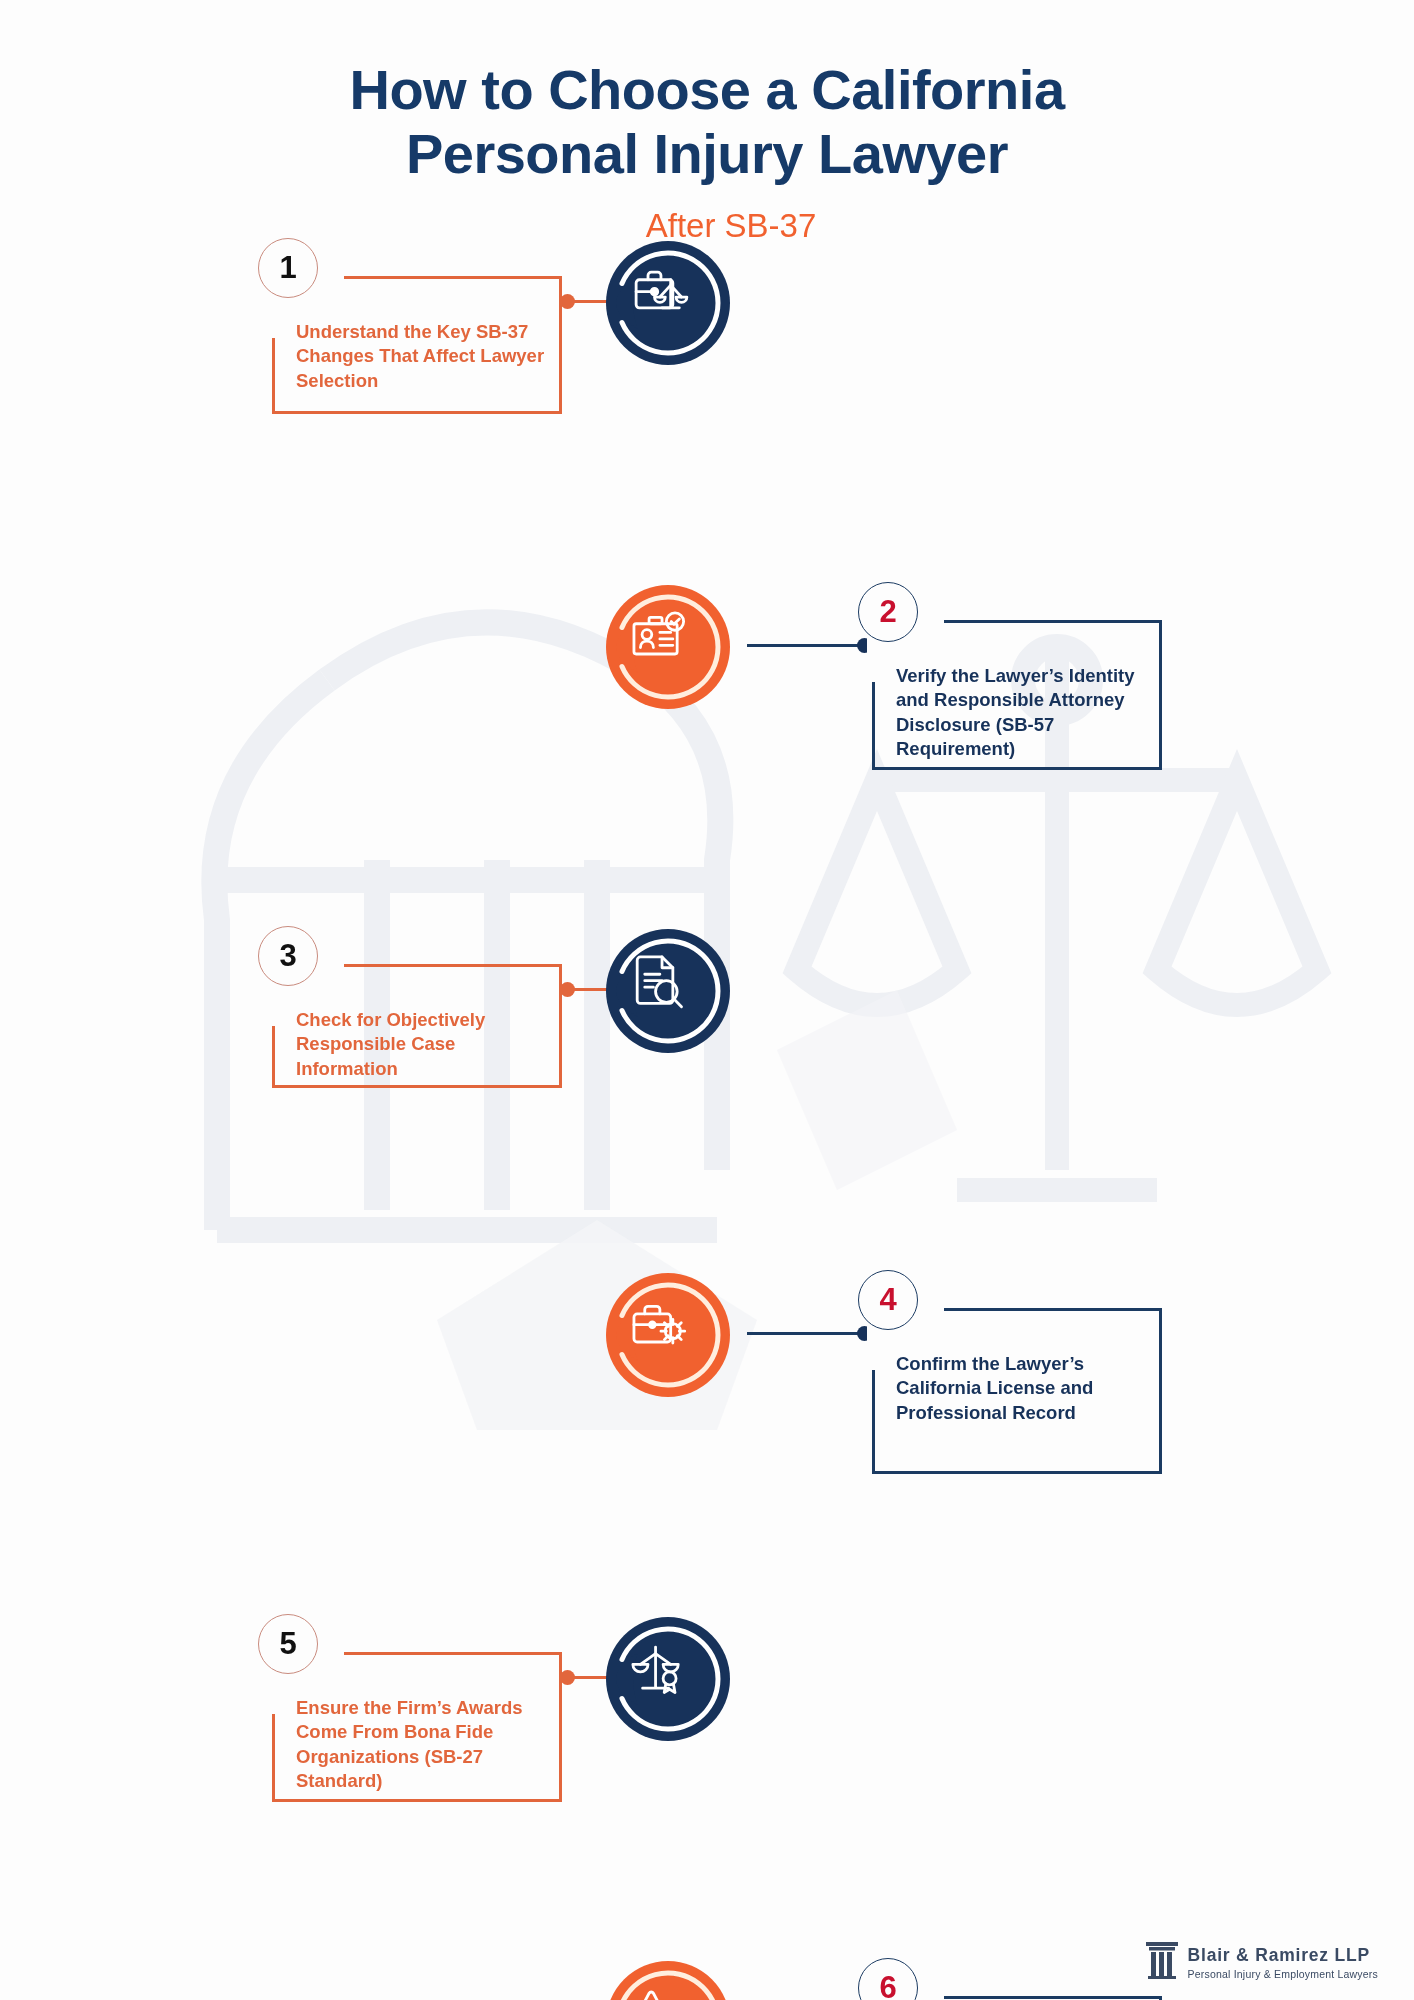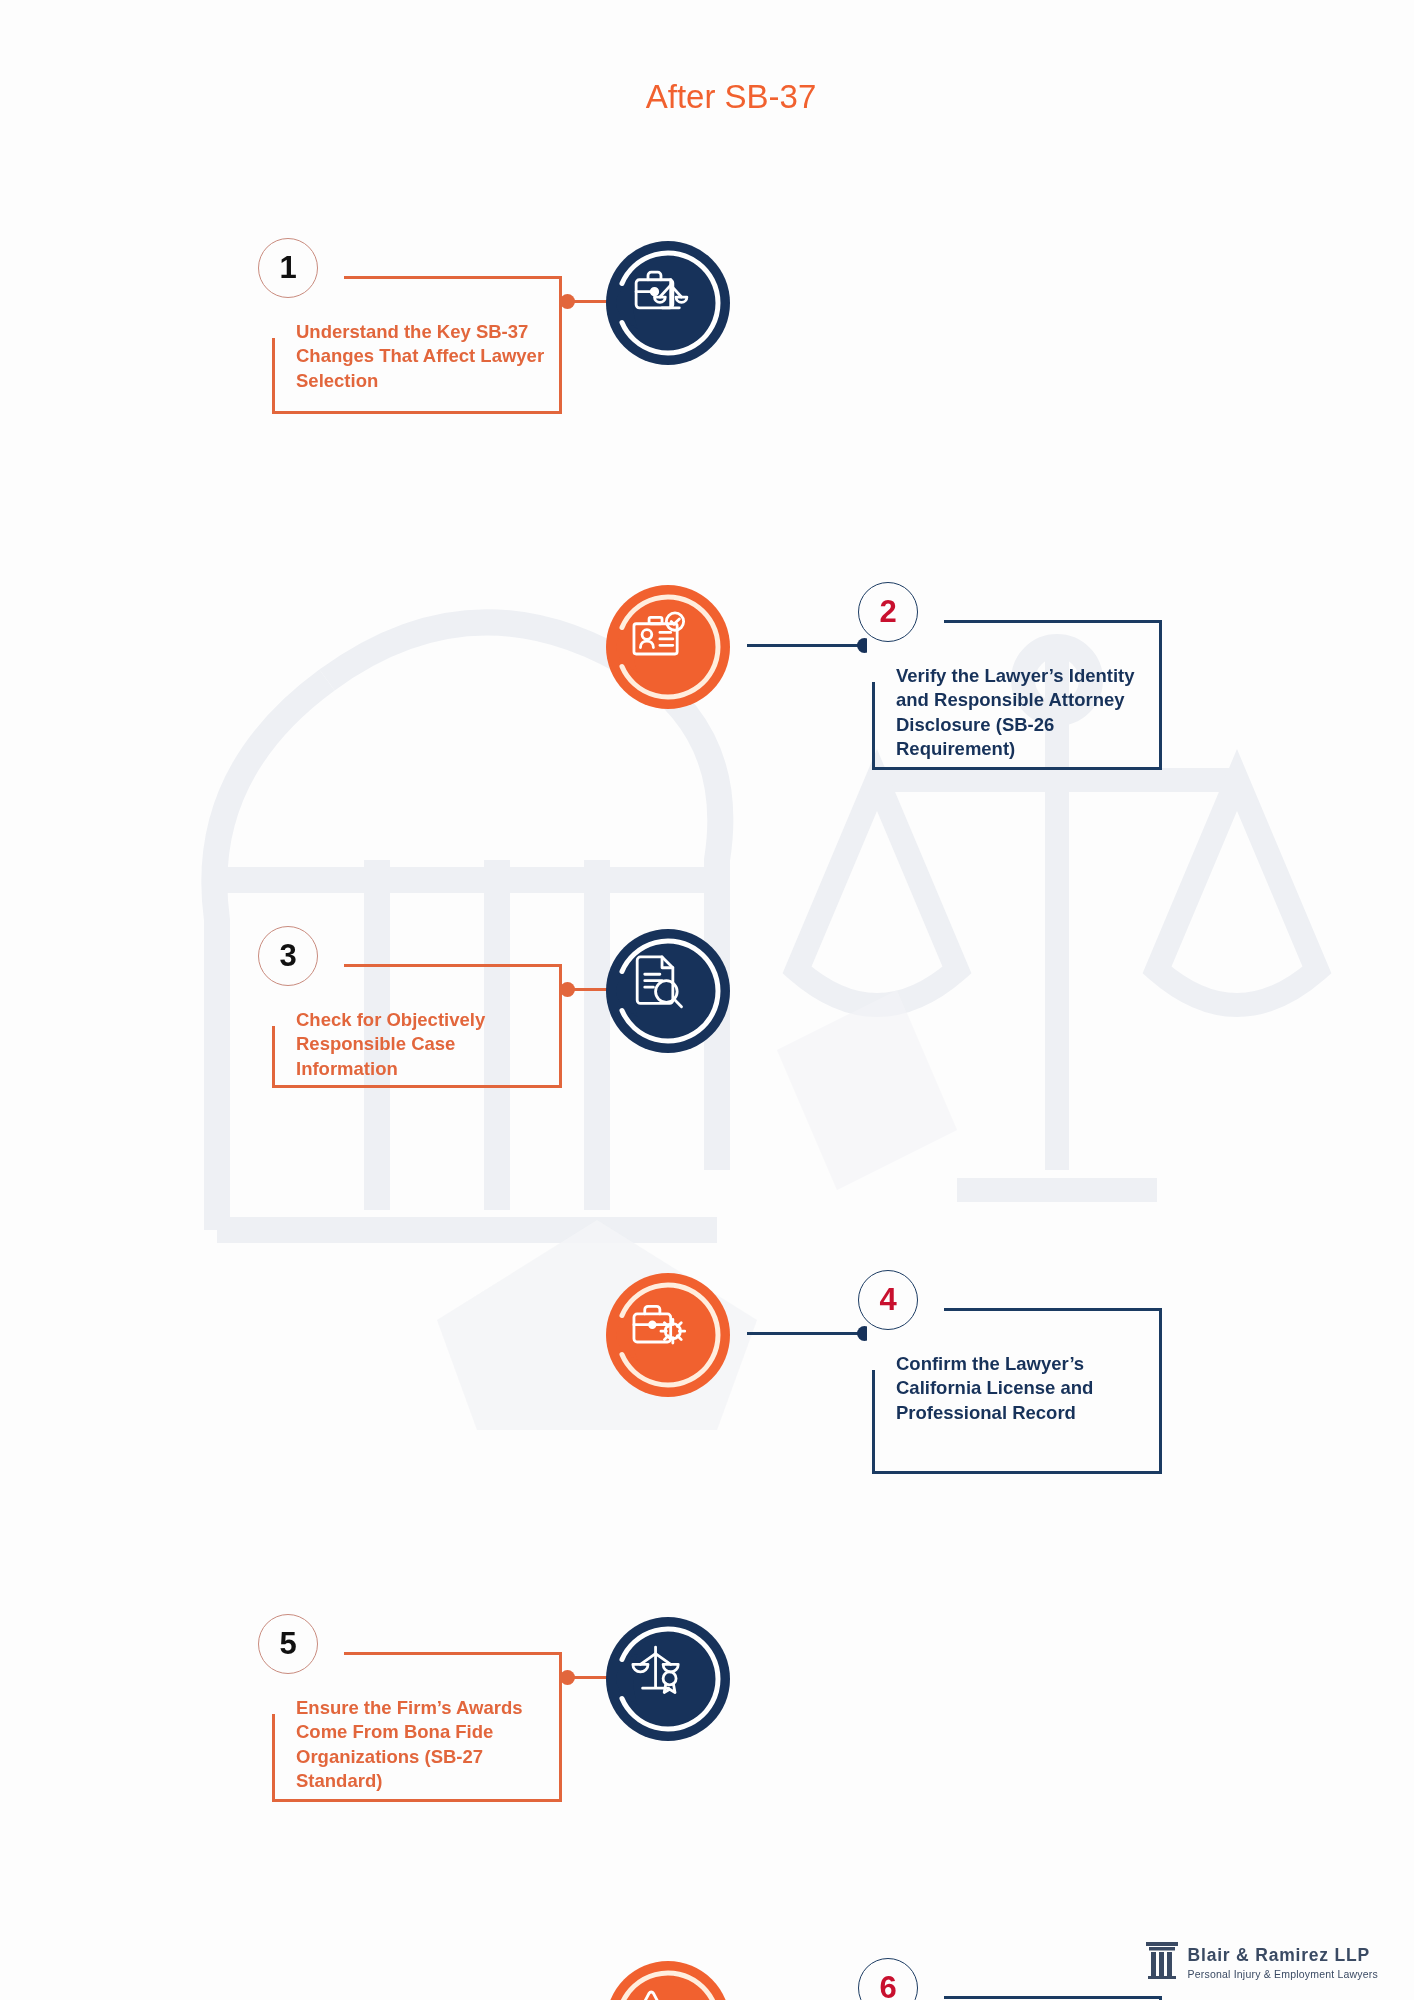--- a/index.html
+++ b/index.html
@@ -216,20 +216,21 @@
       <path d="M880 660 L 1080 660"></path>
       <circle cx="980" cy="150" r="34"></circle>
     </g>
     <g fill="#f3f4f7">
       <path d="M360 790 L 520 690 L 680 790 L 640 900 L 400 900 Z" opacity="0.85"></path>
       <path d="M700 520 L 820 460 L 880 600 L 760 660 Z" opacity="0.6"></path>
     </g>
   </svg>
 
   <div class="header">
+    <div class="title">How to Choose a California Personal Injury Lawyer</div>
     <div class="subtitle">After SB-37</div>
   </div>
 
   <div class="steps" id="steps-root">
   <div class="step" style="top:-38px">
 
     <div class="connector left" style="left:560px; width:59px; top:38px">
       <div class="line" style="background:#e2663c"></div>
       <div class="dot" style="background:#e2663c"></div>
     </div>
@@ -297,21 +298,21 @@
                 </g>
               </g>
     </g>
   </svg>
     </div>
 
     <div class="card navy" style="left:872px; top:186px; width:290px; height:150px;">
       <div class="frame"></div>
       <div class="notch"></div>
       <div class="notch2"></div>
-      <div class="txt">Verify the Lawyer’s Identity and Responsible Attorney Disclosure (SB-26 Requirement)</div>
+      <div class="txt">Verify the Lawyer’s Identity and Responsible Attorney Disclosure (SB-57 Requirement)</div>
     </div>
 
     <div class="numcircle navy " style="left:858px; top:148px;">
       <span>2</span>
     </div>
 
   </div>
   <div class="step" style="top:306px">
 
     <div class="connector left" style="left:560px; width:59px; top:382px">

